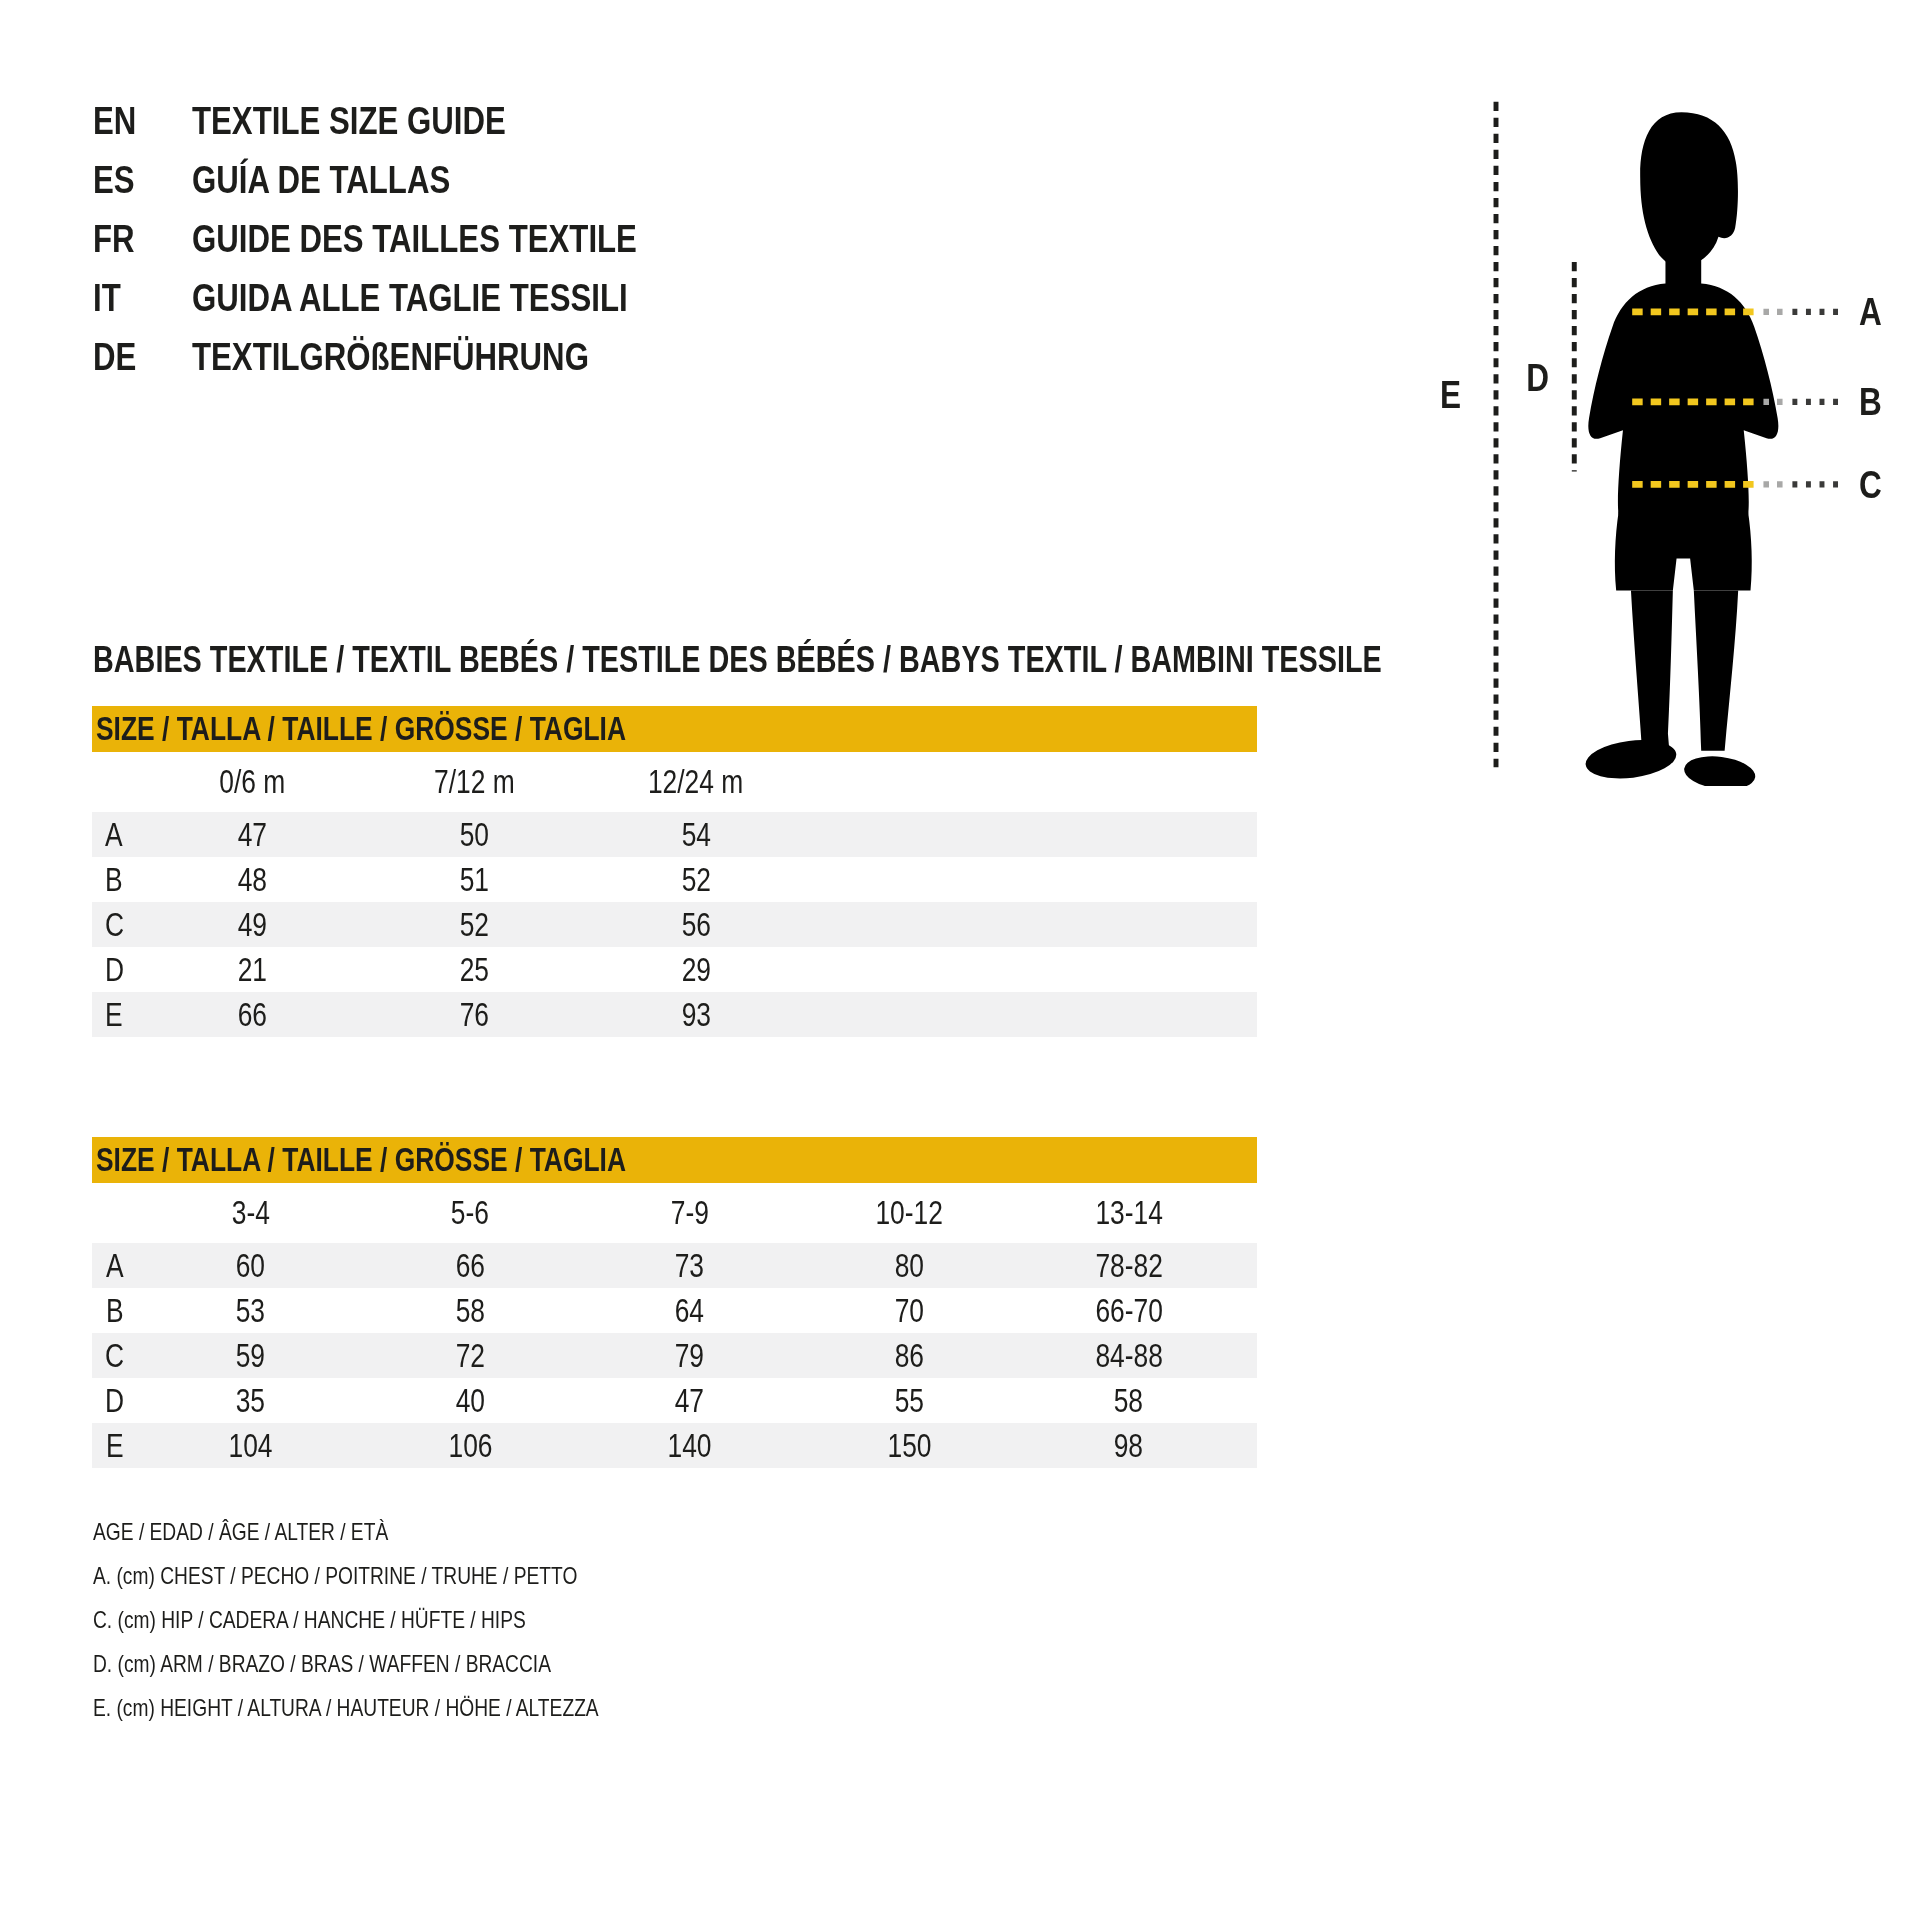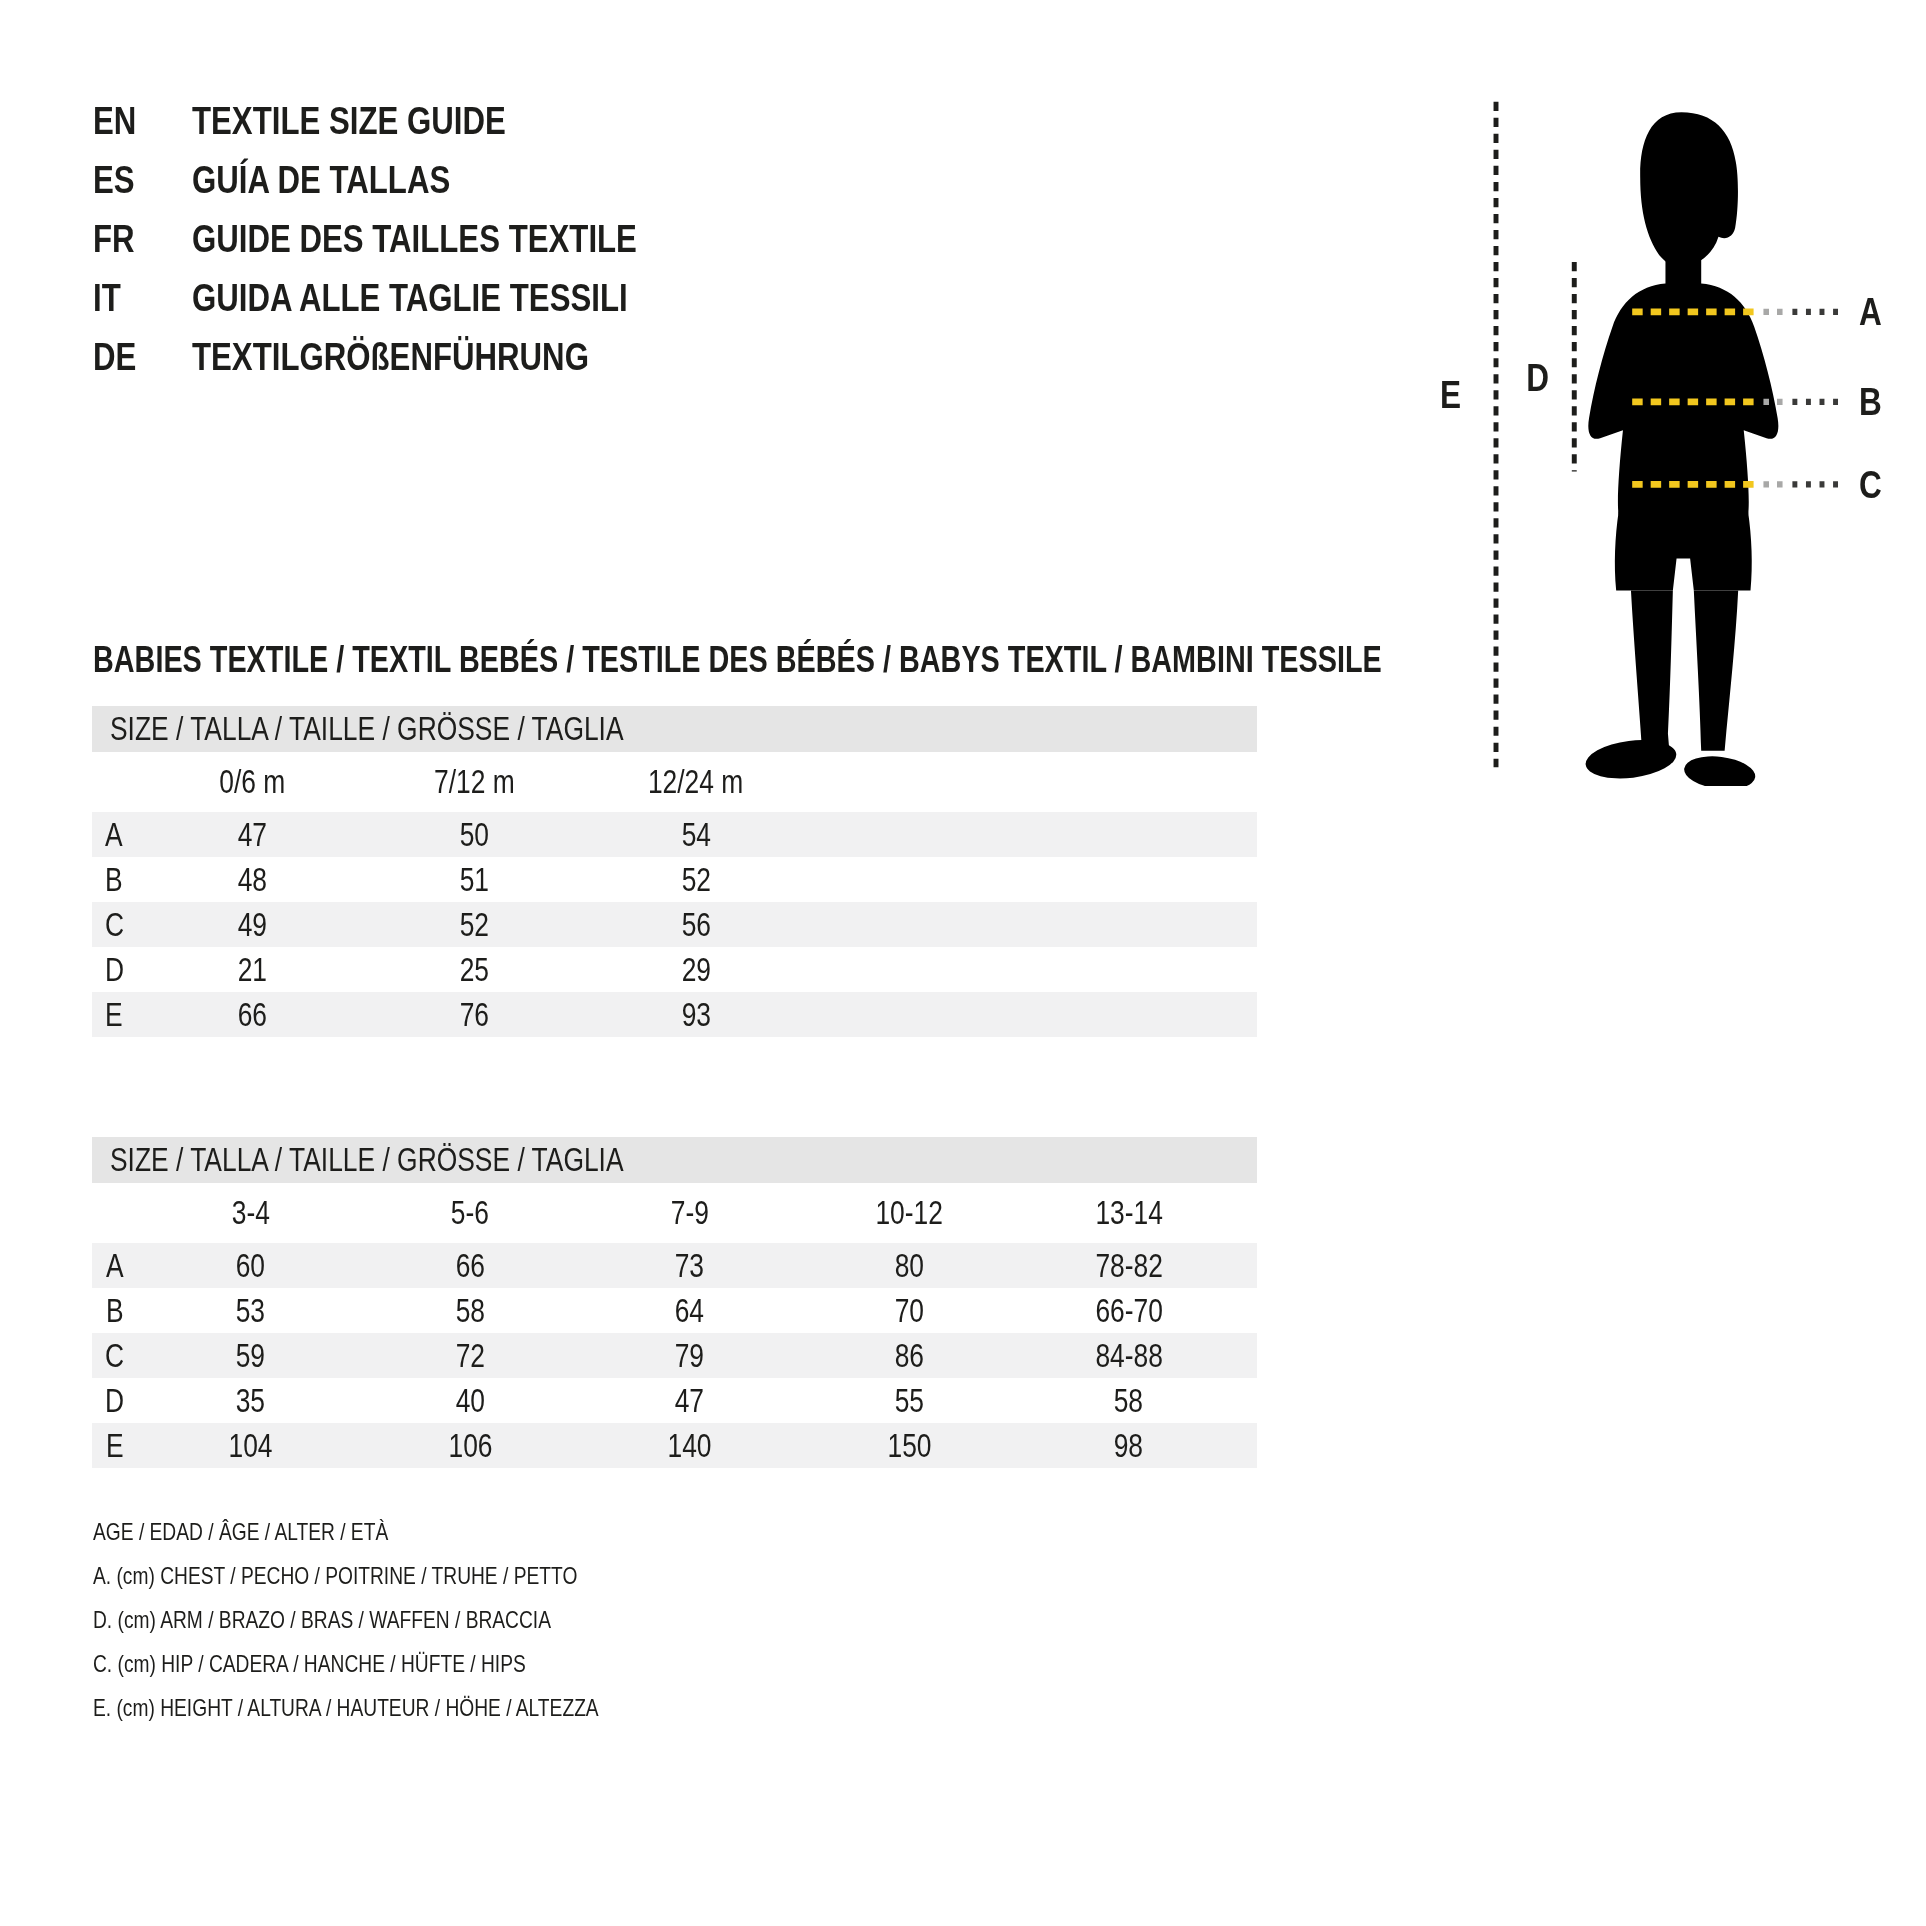--- a/index.html
+++ b/index.html
@@ -20,21 +20,21 @@
   .langs{position:absolute;left:75px;top:91px;}
   .lang-row{position:relative;height:59px;font-size:39px;font-weight:700;line-height:59px;width:1047px;}
   .lang-code{position:absolute;left:0;top:0;}
   .lang-title{position:absolute;left:99px;top:0;}
 
   
   .sec-title{position:absolute;font-size:36px;font-weight:700;line-height:39px;white-space:nowrap;text-align:center;}
 
   
   .size-section{position:absolute;width:1165px;}
-  .size-bar{height:46px;line-height:46px;background:#e5e5e5;font-size:33px;font-weight:400;padding-left:18px;box-sizing:border-box;}
+  .size-bar{height:46px;line-height:46px;background:#eab308;font-size:33px;font-weight:700;padding-left:4px;box-sizing:border-box;}
   table.size-table{border-collapse:collapse;table-layout:fixed;width:1165px;font-size:33px;}
   table.size-table td{padding:0;text-align:center;overflow:visible;}
   table.size-table tr{height:45px;}
   table.size-table tr.cols-row{height:60px;}
   table.size-table tr.stripe{background:#f1f1f2;}
   td.rl{text-align:left;padding-left:6.2px;}
 
   
   .legend{position:absolute;left:75px;top:1510px;font-size:24px;}
   .legend-line{height:44px;line-height:44px;white-space:nowrap;}
@@ -240,19 +240,19 @@
         <td><span class="cxc">98</span></td>
         <td></td>
       </tr>
     </tbody>
       </table>
   </div>
 
   <div class="legend">
     <div class="legend-line"><span class="cx">AGE / EDAD / ÂGE / ALTER / ETÀ</span></div>
     <div class="legend-line"><span class="cx">A. (cm) CHEST / PECHO / POITRINE / TRUHE / PETTO</span></div>
+    <div class="legend-line"><span class="cx">C. (cm) HIP / CADERA / HANCHE / HÜFTE / HIPS</span></div>
     <div class="legend-line"><span class="cx">D. (cm) ARM / BRAZO / BRAS / WAFFEN / BRACCIA</span></div>
-    <div class="legend-line"><span class="cx">C. (cm) HIP / CADERA / HANCHE / HÜFTE / HIPS</span></div>
     <div class="legend-line"><span class="cx">E. (cm) HEIGHT / ALTURA / HAUTEUR / HÖHE / ALTEZZA</span></div>
   </div>
 
 </div>
 
 
 </body></html>

